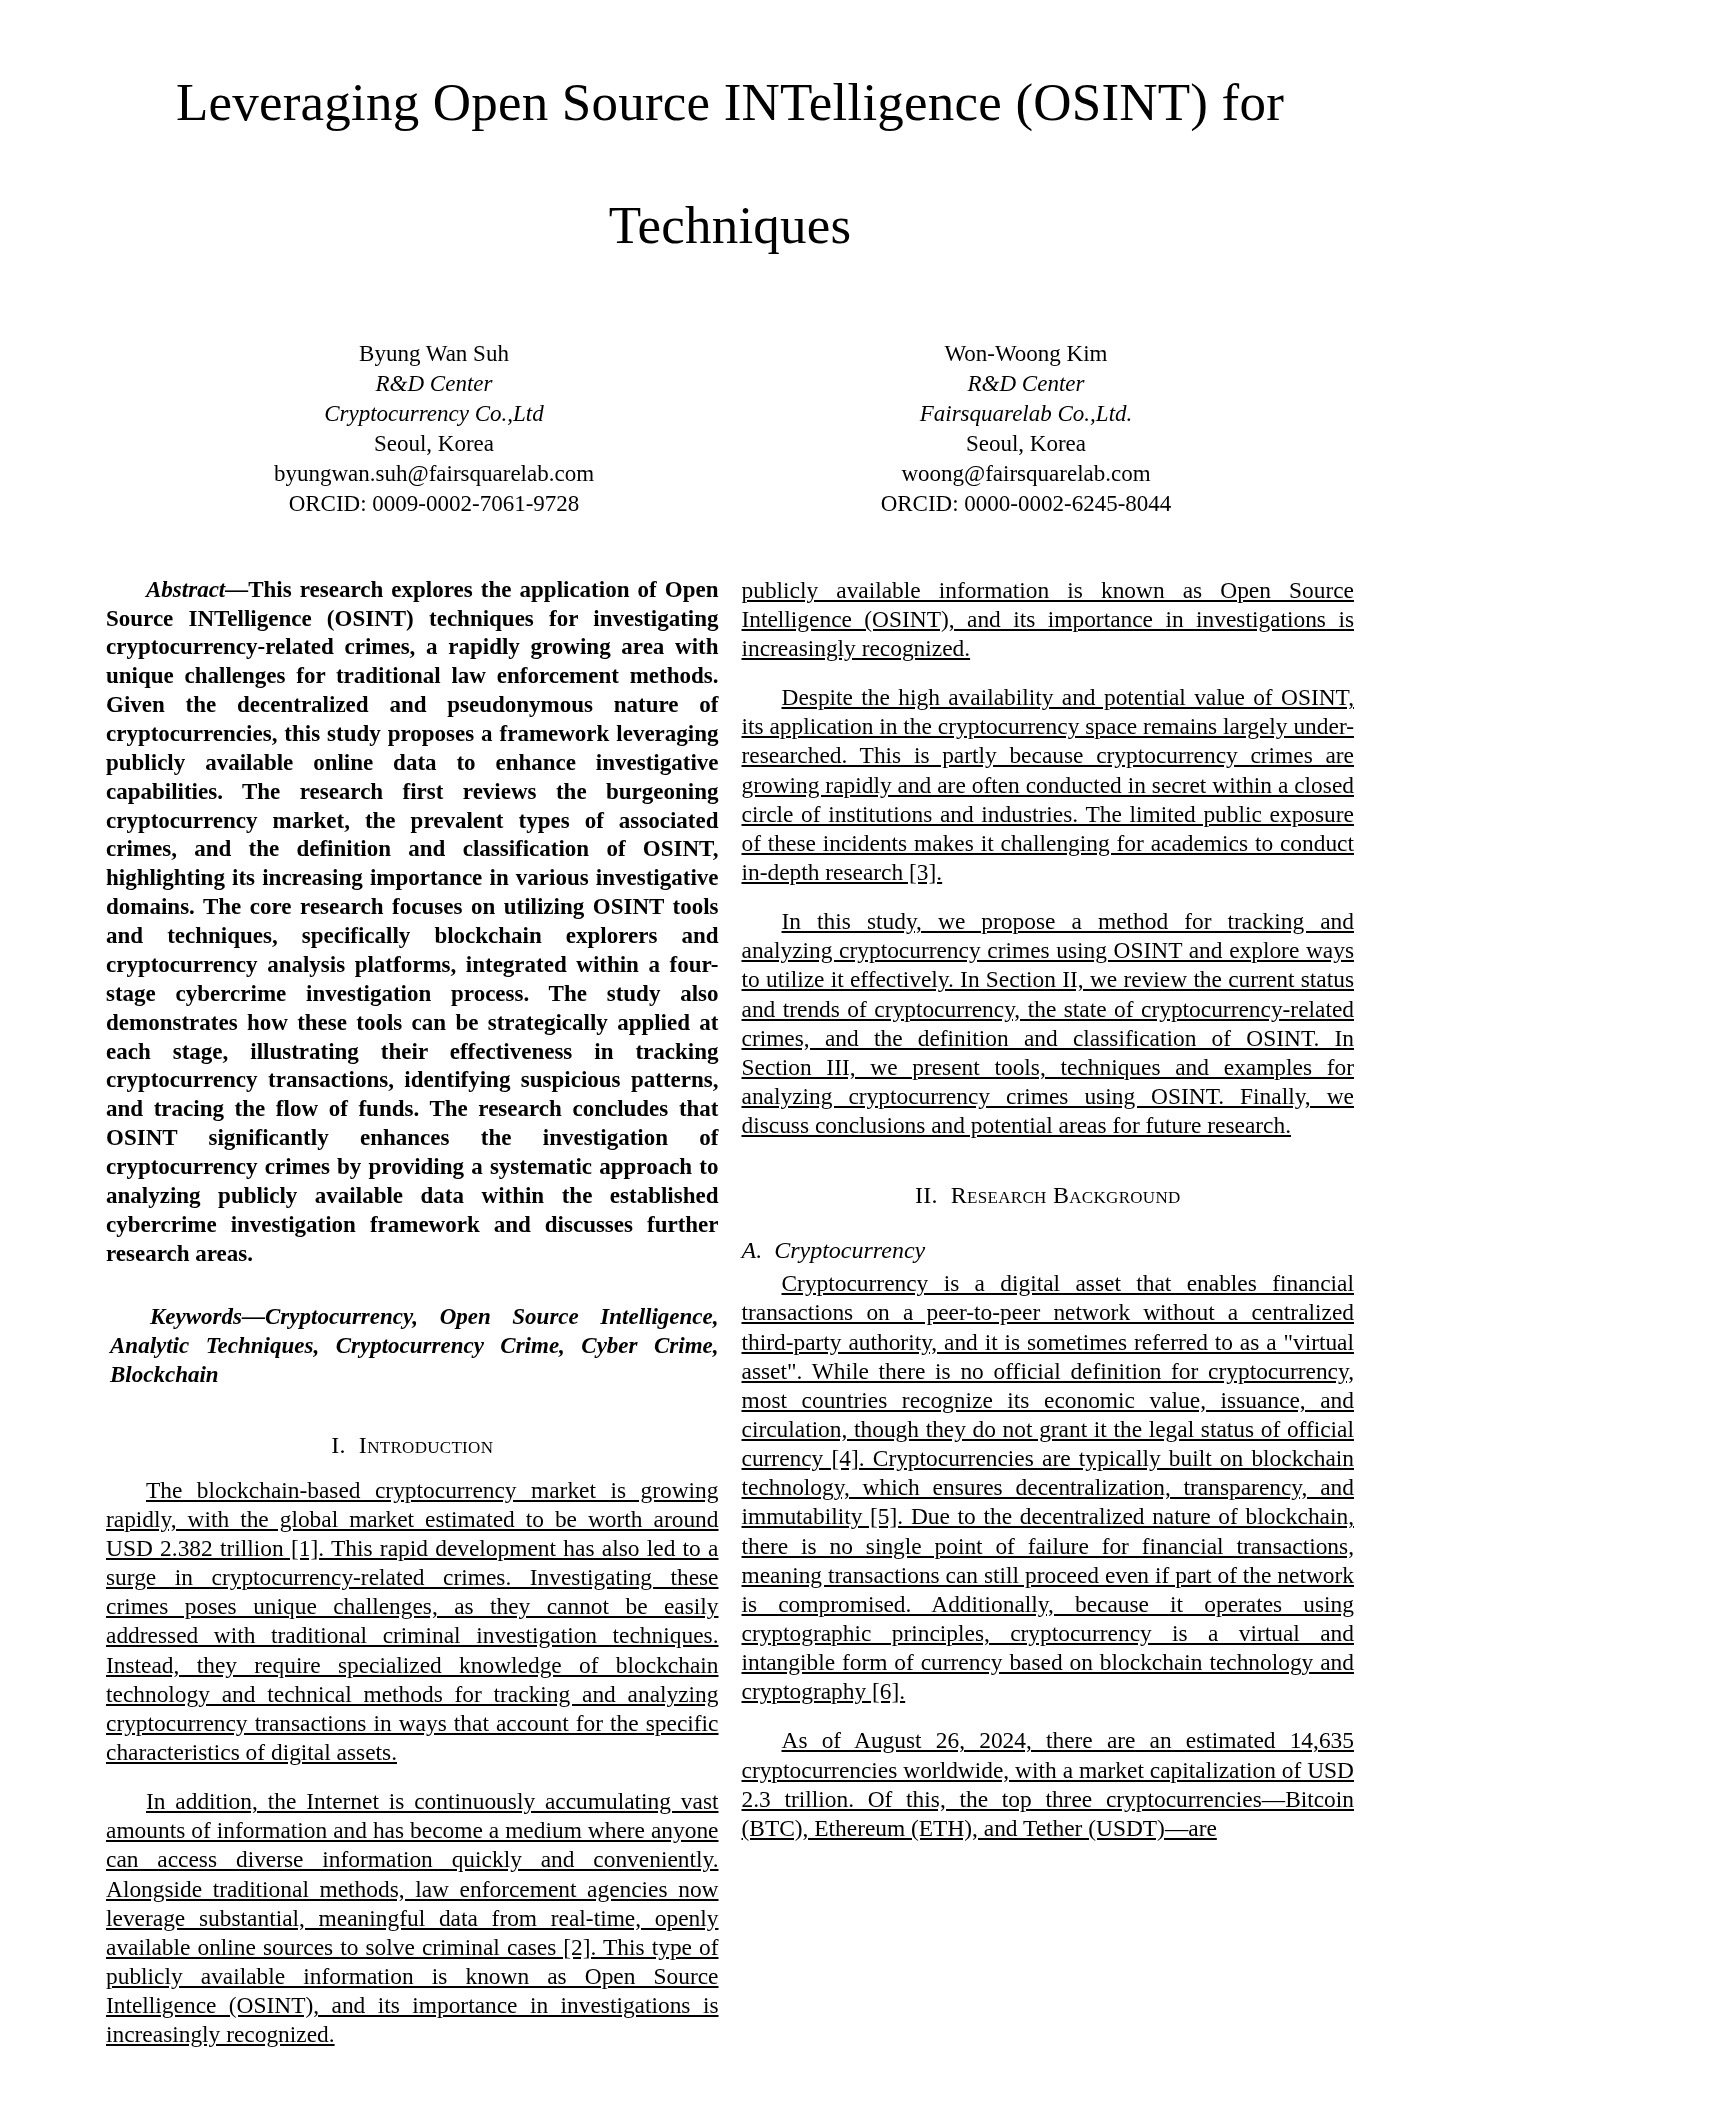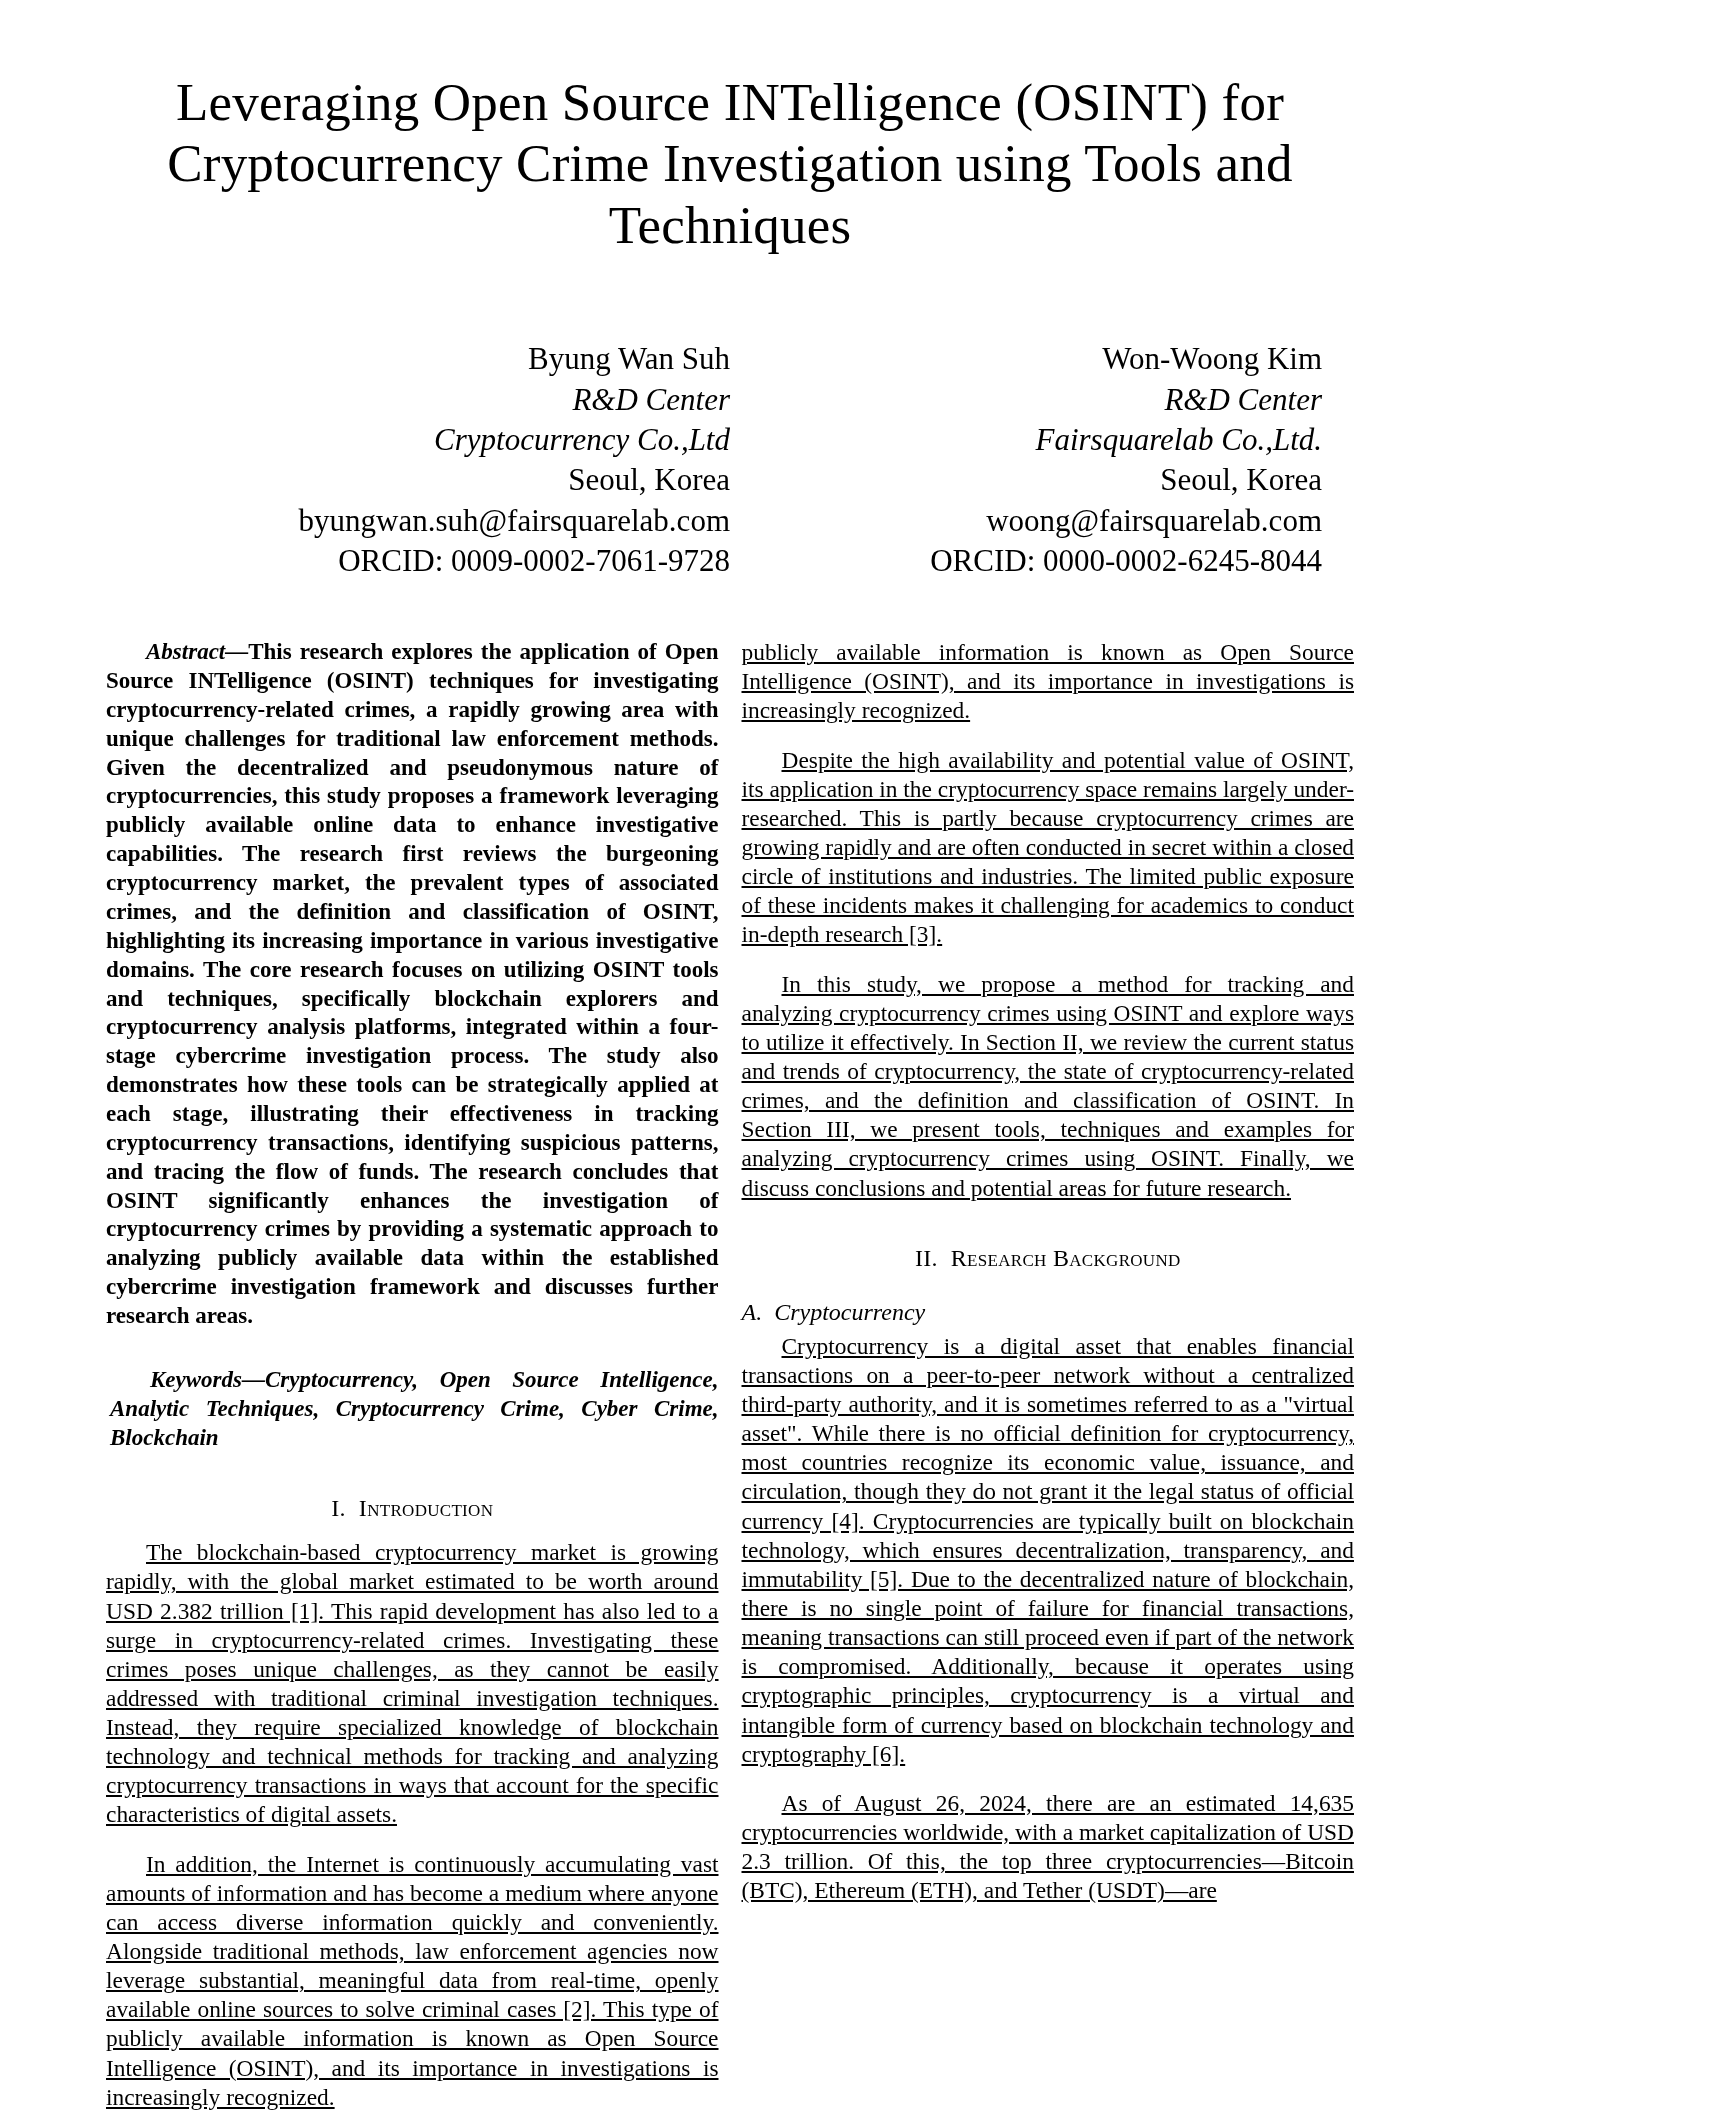--- a/index.html
+++ b/index.html
@@ -37,22 +37,22 @@
   }
 
   
   .authors {
     display: flex;
     margin-top: 83px;
     padding: 0 138px;
   }
   .author-col {
     flex: 1 1 50%;
-    text-align: right;
-    font-size: 31px;
+    text-align: center;
+    font-size: 23px;
     line-height: 1.30;
   }
   .author-name { }
   .author-dept { font-style: italic; }
   .author-org  { font-style: italic; }
   .author-loc  { }
   .author-email { }
   .author-orcid { }
 
   
@@ -126,21 +126,21 @@
   h3.subsection-head .sep { display: inline-block; width: 12px; }
 </style>
 </head>
 <body>
 
 <div class="page">
 
   <div class="title-block">
     <h1 class="paper-title">
       <span>Leveraging Open Source INTelligence (OSINT) for</span><br>
-      <span>Cryptocurrency Crime Investigation using Tools and</span><br>
+      <br>
       <span>Techniques</span>
     </h1>
   </div>
 
   <div class="authors">
 
     <div class="author-col">
       <div class="author-name">Byung Wan Suh</div>
       <div class="author-dept">R&amp;D Center</div>
       <div class="author-org">Cryptocurrency Co.,Ltd</div>

